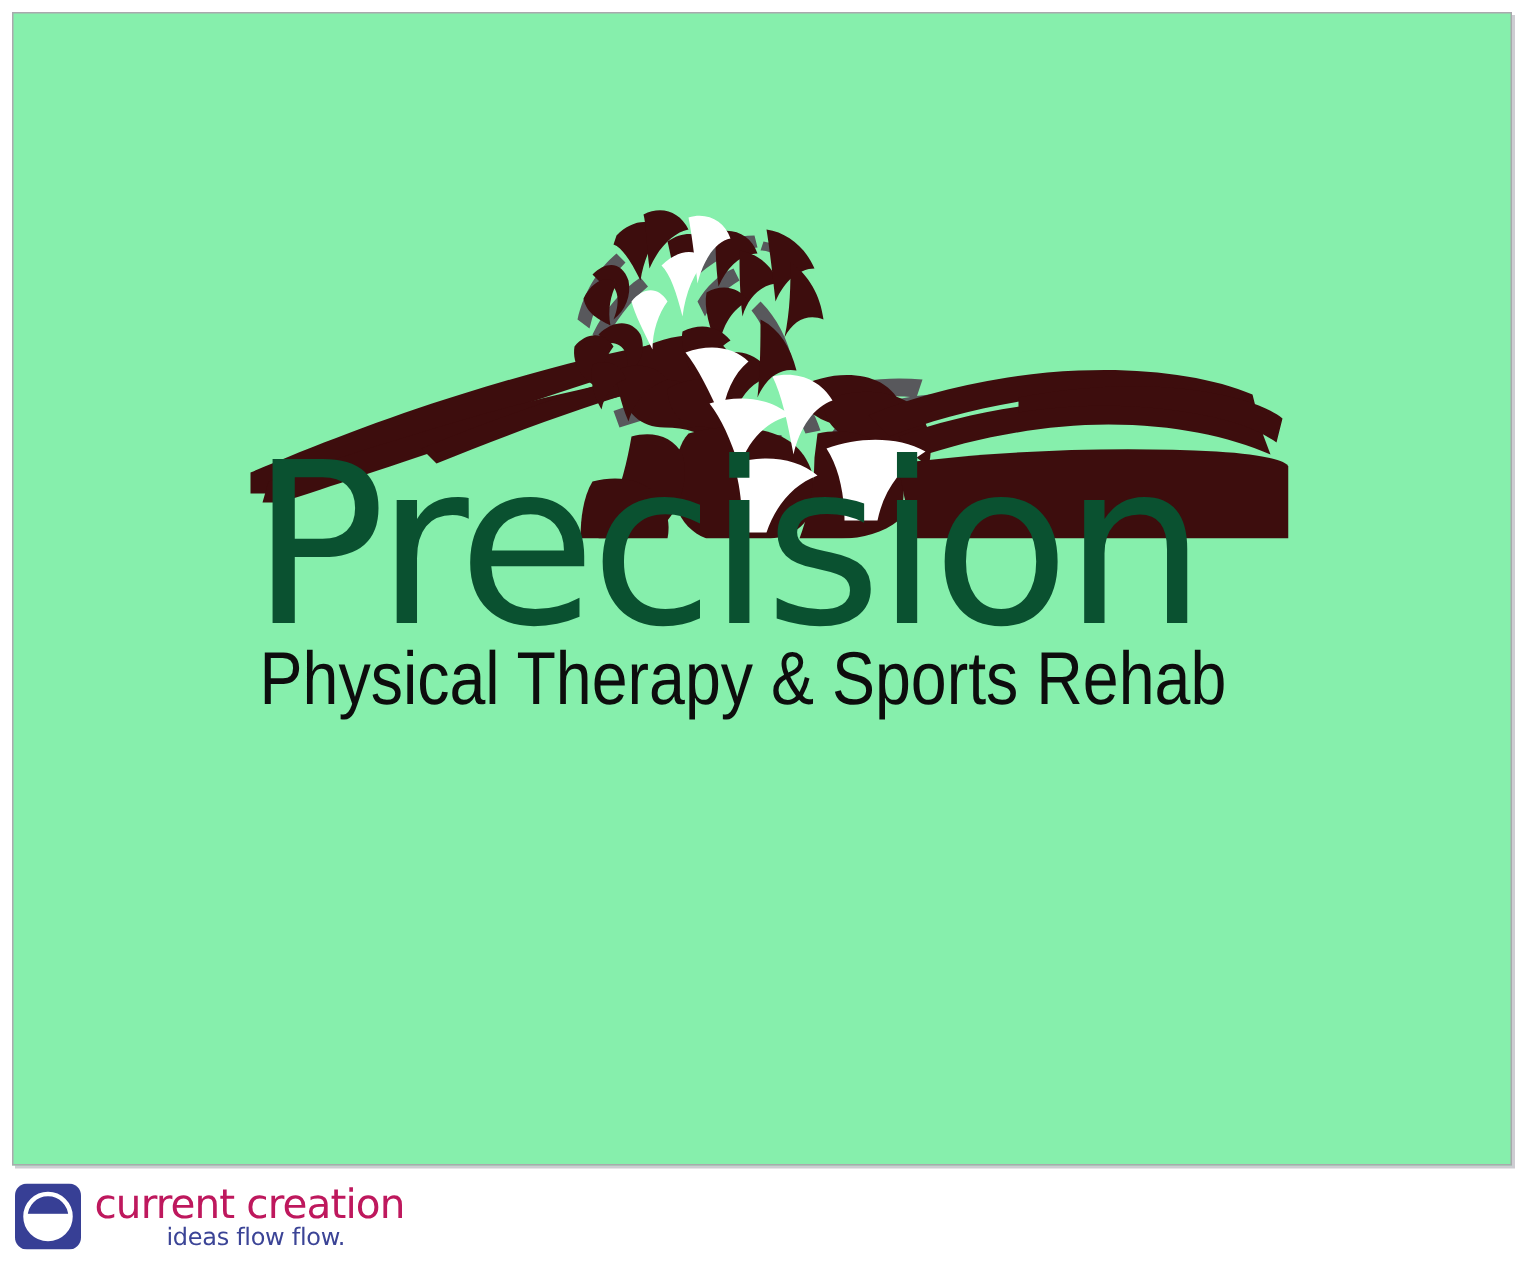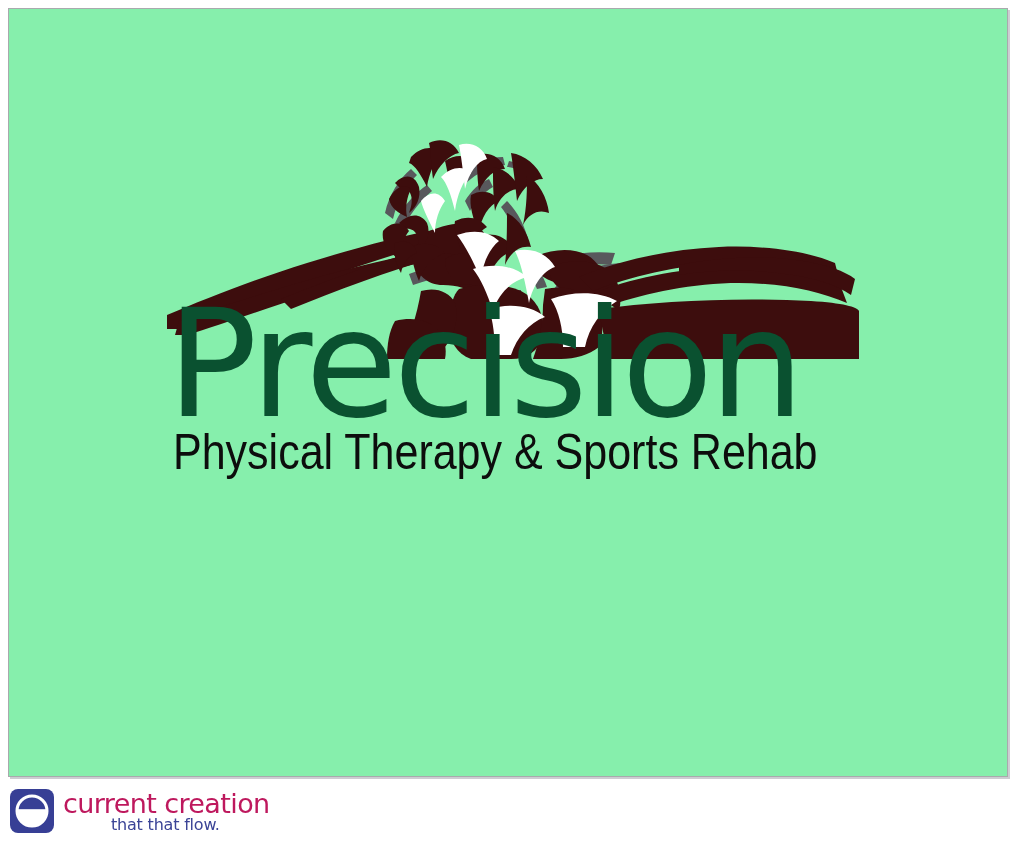--- a/index.html
+++ b/index.html
@@ -220,15 +220,15 @@
     <svg viewBox="0 0 44 44" width="44" height="44" xmlns="http://www.w3.org/2000/svg" aria-hidden="true">
       <rect x="0" y="0" width="44" height="44" rx="8" ry="8" fill="#373f95"></rect>
       <circle cx="22" cy="22" r="15" fill="none" stroke="#ffffff" stroke-width="3"></circle>
       <path d="M7.6 22 A14.4 14.4 0 0 0 36.4 22 Z" fill="#ffffff"></path>
       <rect x="6" y="20.2" width="32" height="3.2" fill="#ffffff"></rect>
     </svg>
   </div>
 
   <div id="cc-wordmark-block">
     <div id="cc-wordmark">current creation</div>
-    <div id="cc-subtagline">that that flow.</div>
+    <div id="cc-subtagline">ideas flow flow.</div>
   </div>
 </div>
 
 </body></html>

